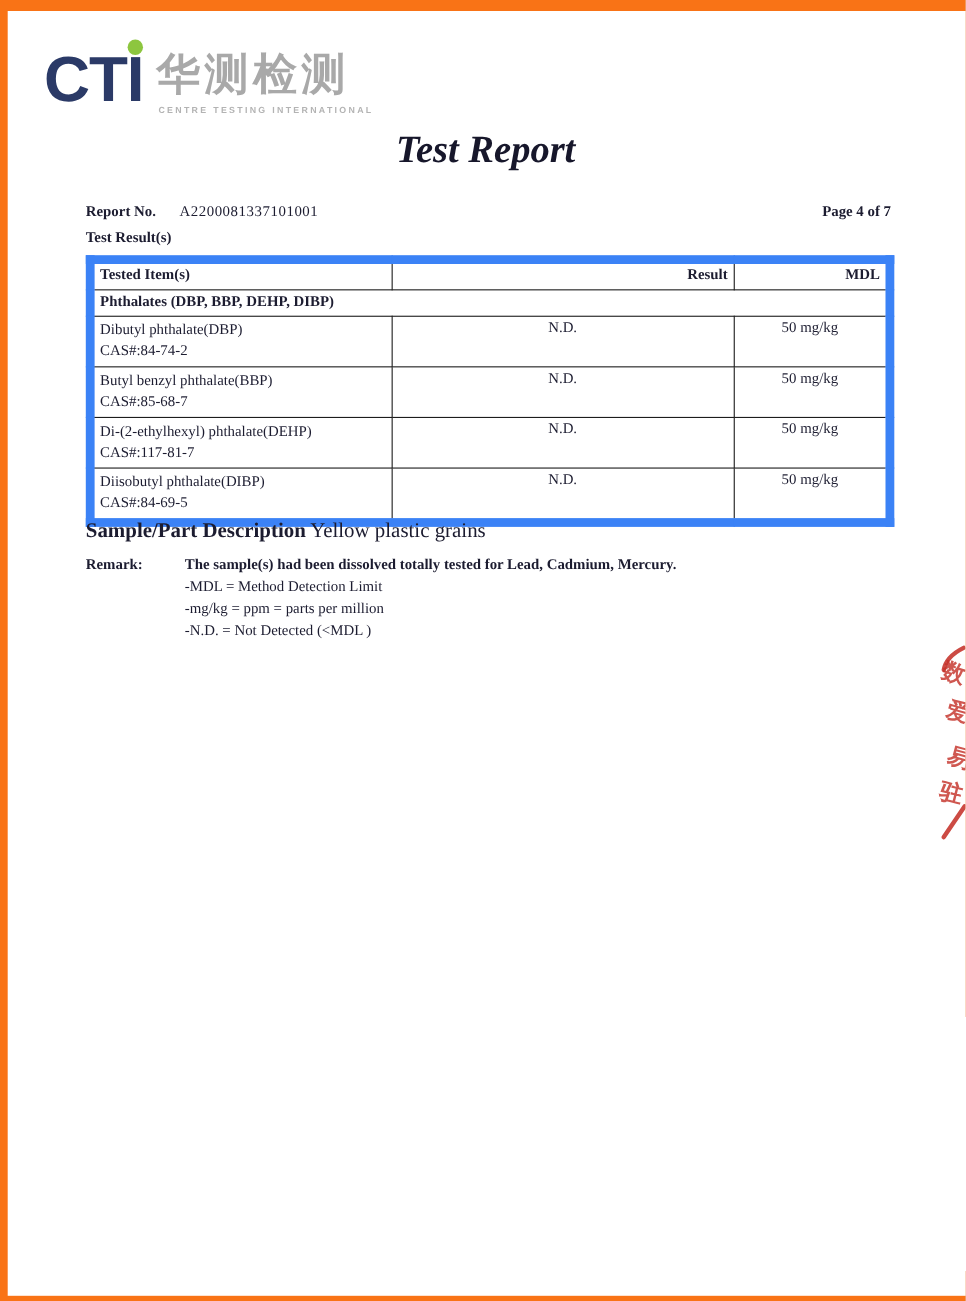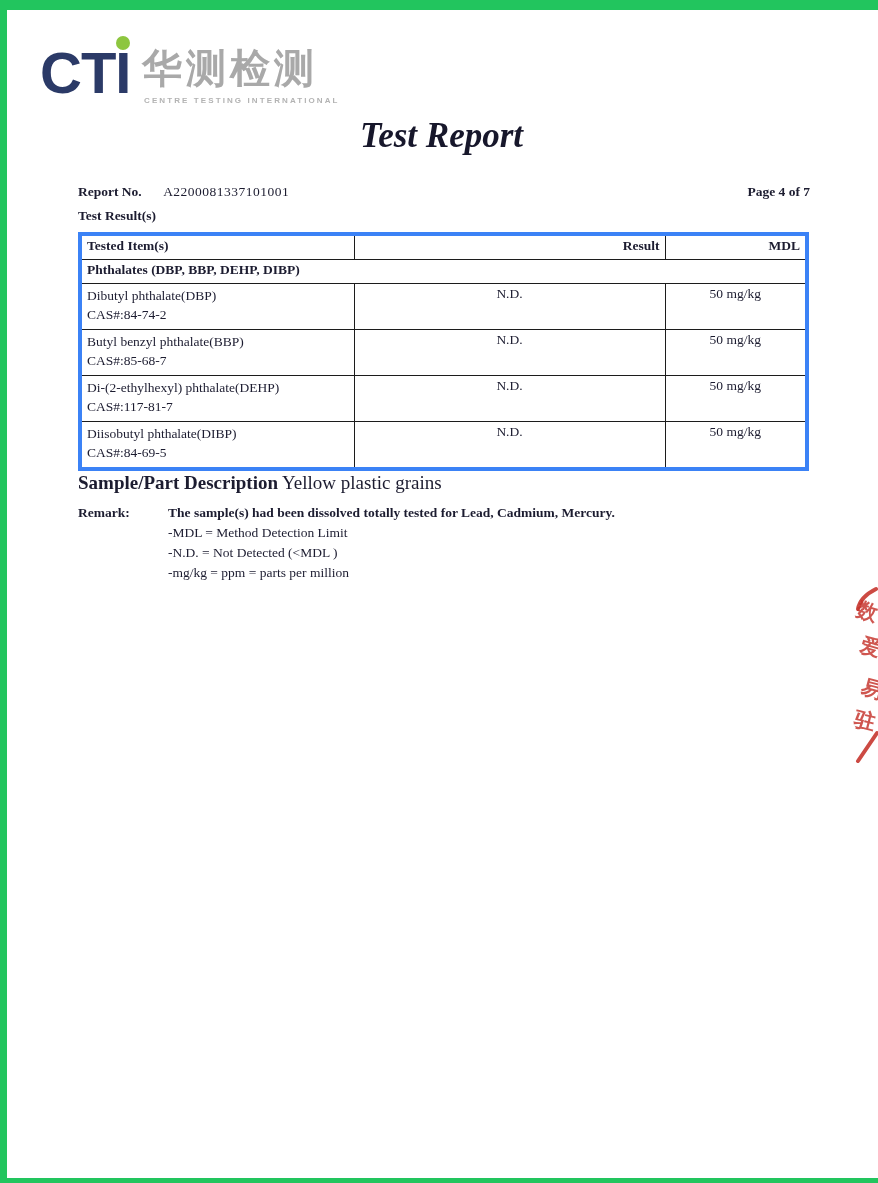--- a/index.html
+++ b/index.html
@@ -4,21 +4,21 @@
 <style>
   html,body{margin:0;padding:0;}
   body{
     width:878px;height:1183px;
     background:#d7d7d7;
     font-family:"Liberation Serif", serif;
     color:#1c1c30;
     overflow:hidden;
     position:relative;
   }
-  .canvas{position:absolute;inset:0;background:#22c55e;}
+  .canvas{position:absolute;inset:0;background:#f97316;}
   .page{
     position:absolute;left:7px;top:10px;right:0;bottom:5px;
     background:#ffffff;
     overflow:hidden;
   }
   
   .logo{position:absolute;left:33px;top:24px;width:300px;height:78px;}
   .logo-cti{
     position:absolute;left:0;top:0;
     font-family:"Liberation Sans", sans-serif;
@@ -78,21 +78,21 @@
     color:#1c1c30;
   }
   table.results col.c1{width:274px;}
   table.results col.c2{width:311px;}
   table.results col.c3{width:142px;}
   table.results th, table.results td{
     border:1px solid #1c1c1c;
     padding:2px 5px;
     vertical-align:top;
   }
-  table.results{border:4px solid #3b82f6;}
+  table.results{border:8px solid #3b82f6;}
   th.col-item{text-align:left;font-weight:bold;height:19px;}
   th.col-result, th.col-mdl{text-align:right;font-weight:bold;}
   td.group-header{font-weight:bold;height:19px;}
   td.cell-item{height:41px;line-height:19px;}
   td.cell-result, td.cell-mdl{text-align:center;padding-top:3px;}
   
   .sample-row{
     position:absolute;left:71px;top:462px;width:727px;
     font-size:19px;
   }
@@ -189,22 +189,22 @@
     <div class="sample-row">
       <span class="sample-label">Sample/Part Description</span>
       <span class="sample-value">Yellow plastic grains</span>
     </div>
 
     <div class="remark-row">
       <span class="remark-label">Remark:</span>
       <div class="remark-block">
         <div class="remark-bold">The sample(s) had been dissolved totally tested for Lead, Cadmium, Mercury.</div>
         <div>-MDL = Method Detection Limit</div>
+        <div>-mg/kg = ppm = parts per million</div>
         <div>-N.D. = Not Detected (&lt;MDL )</div>
-        <div>-mg/kg = ppm = parts per million</div>
       </div>
     </div>
 
     <div class="stamp">
       <svg width="34" height="190" viewBox="0 0 34 190">
         <g fill="none" stroke="#c5322a" stroke-width="4" stroke-linecap="round" opacity="0.88">
           <path d="M32,14 Q16,22 14,34"></path>
           <path d="M33,158 L14,186"></path>
         </g>
         <g fill="#c5322a" opacity="0.82" font-size="21" font-family="Liberation Sans, sans-serif" font-weight="bold">

